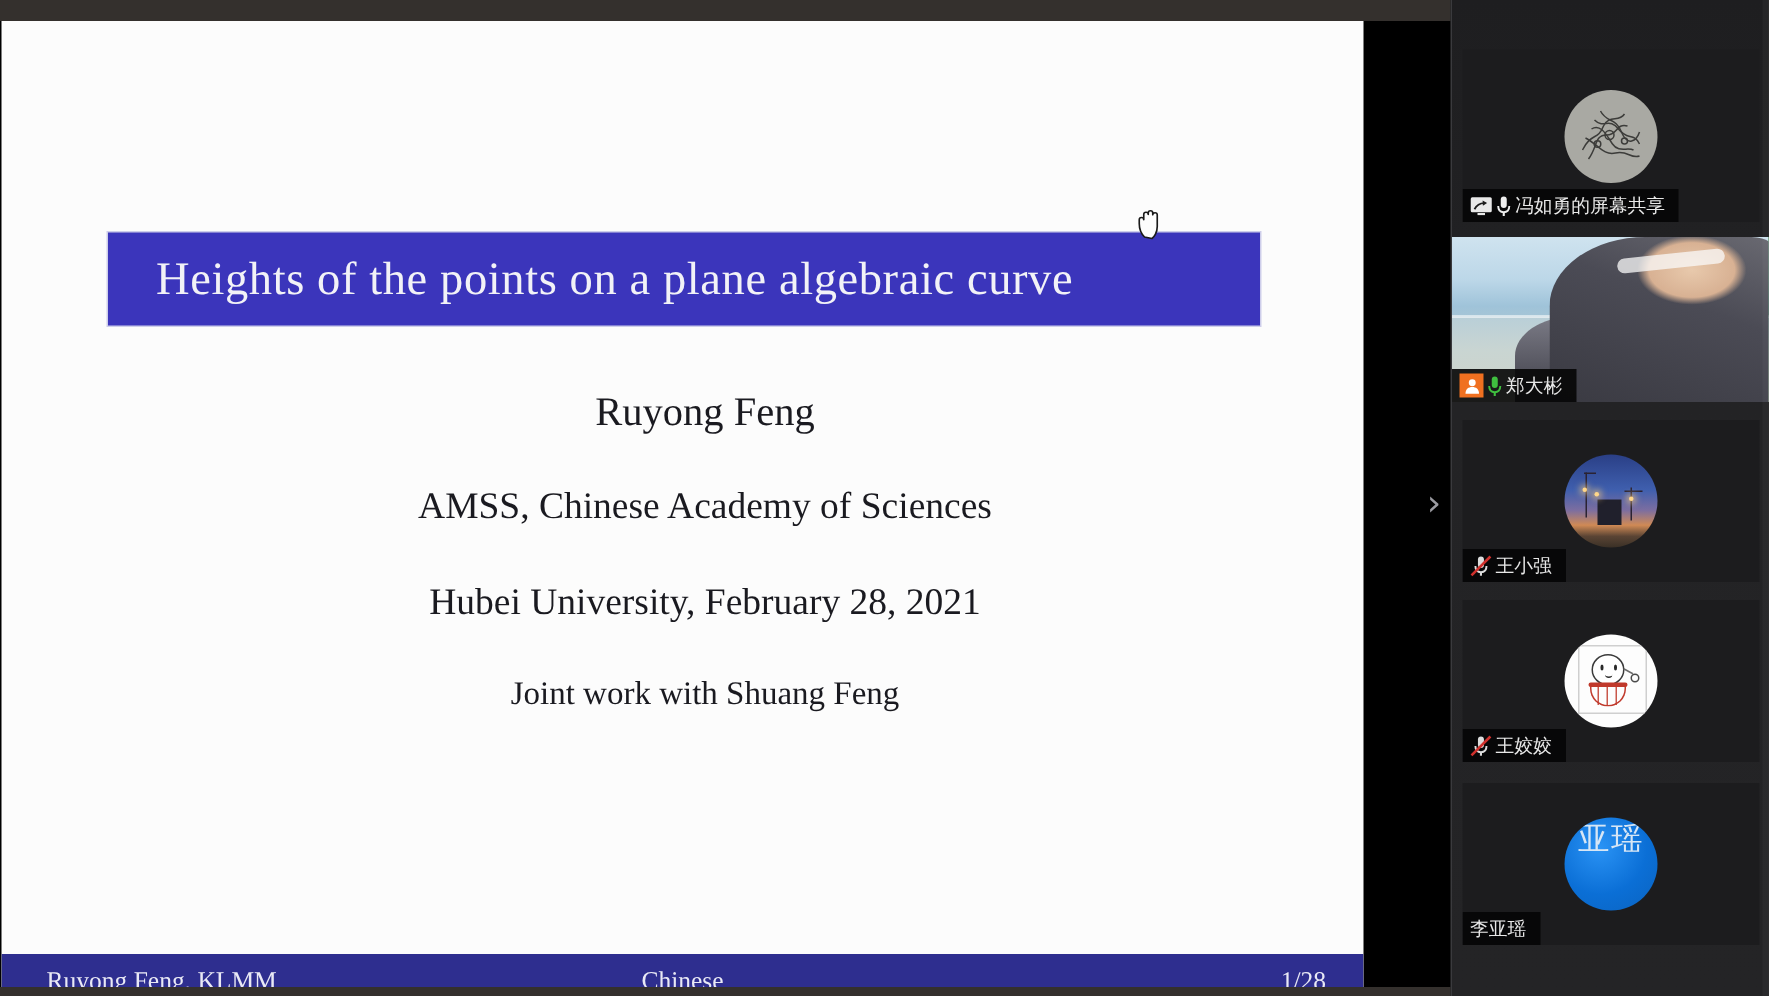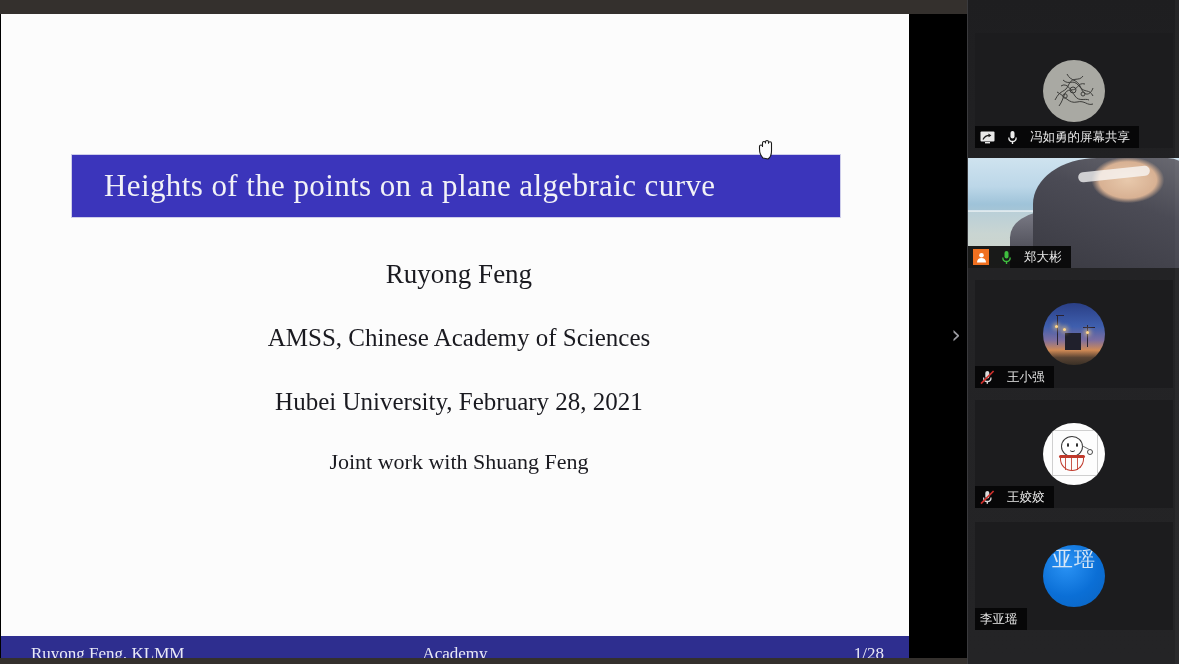--- a/index.html
+++ b/index.html
@@ -41,21 +41,21 @@
   .title-banner .t{
     color:#f2f2f7;
     font-family:"Liberation Serif", serif;
     font-size:31px;
     letter-spacing:.4px;
     padding-left:32px;
     white-space:nowrap;
   }
 
   .slide-lines{
-    position:absolute; left:4px; top:245px; width:908px;
+    position:absolute; left:15px; top:245px; width:908px;
   }
   .slide-lines .ln{
     text-align:center;
     font-family:"Liberation Serif", serif;
     color:#1a1a20;
     white-space:nowrap;
   }
   .ln.l1{ font-size:27px; margin-bottom:34px; }
   .ln.l2{ font-size:25px; margin-bottom:36px; }
   .ln.l3{ font-size:25px; margin-bottom:33px; }
@@ -218,21 +218,21 @@
     background:rgba(250,250,250,.75);
     border-radius:6px;
     transform:rotate(-6deg);
   }
 
   .tile.active{ box-shadow: inset 0 0 0 3px #3fbf3f; }
 
   
   .namebar{
     position:absolute; left:0; bottom:0;
-    display:flex; align-items:center; gap:12px;
+    display:flex; align-items:center; gap:2px;
     background:rgba(5,5,5,.9);
     padding:3px 9px 3px 5px;
     height:22px;
   }
   .namebar .nm{
     color:#e8e8e8; font-size:12.5px;
     font-family:"DejaVu Sans", sans-serif;
     white-space:nowrap;
   }
   .badge-host{
@@ -264,21 +264,21 @@
 
       <div class="slide-lines">
         <div class="ln l1">Ruyong Feng</div>
         <div class="ln l2">AMSS, Chinese Academy of Sciences</div>
         <div class="ln l3">Hubei University, February 28, 2021</div>
         <div class="ln l4">Joint work with Shuang Feng</div>
       </div>
 
       <div class="slide-footer">
         <div class="f-left">Ruyong Feng, KLMM</div>
-        <div class="f-mid">Academy</div>
+        <div class="f-mid">Chinese</div>
         <div class="f-right">1/28</div>
       </div>
 
     </div>
   </div>
 
   <div class="next-arrow">›</div>
 
   <div class="cursor-hand">
     <svg width="20" height="22" viewBox="0 0 20 22">

